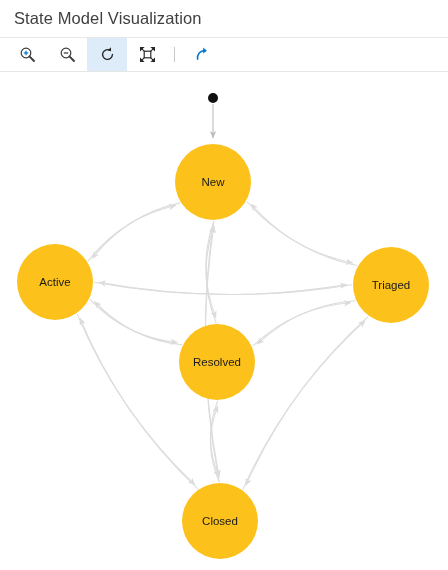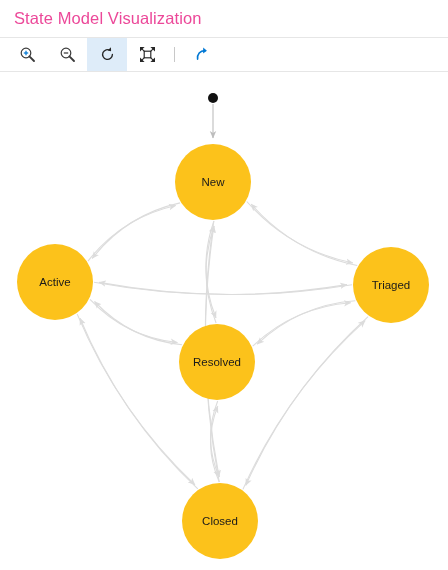--- a/index.html
+++ b/index.html
@@ -29,21 +29,21 @@
     flex: 0 0 37px;
     display: flex;
     align-items: center;
     padding-left: 14px;
     box-sizing: border-box;
     background: #ffffff;
   }
   .header-title {
     font-size: 16.5px;
     font-weight: 400;
-    color: #ec4899;
+    color: #404040;
     letter-spacing: 0.1px;
     line-height: 1;
     white-space: nowrap;
   }
 
   
   .toolbar {
     height: 35px;
     flex: 0 0 35px;
     box-sizing: border-box;

